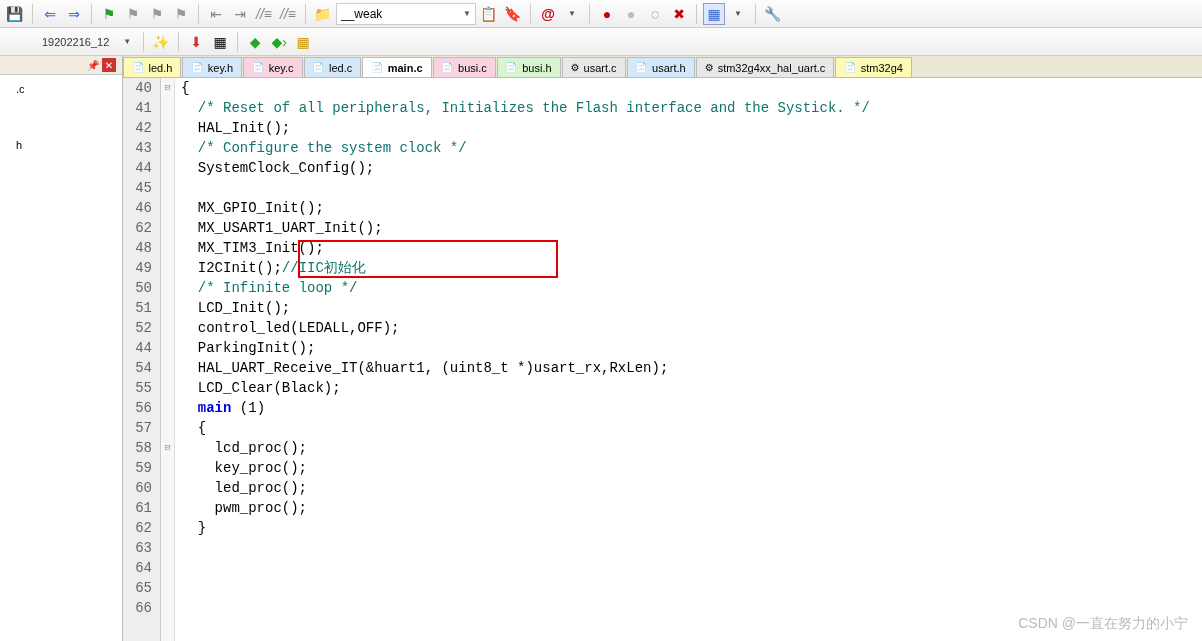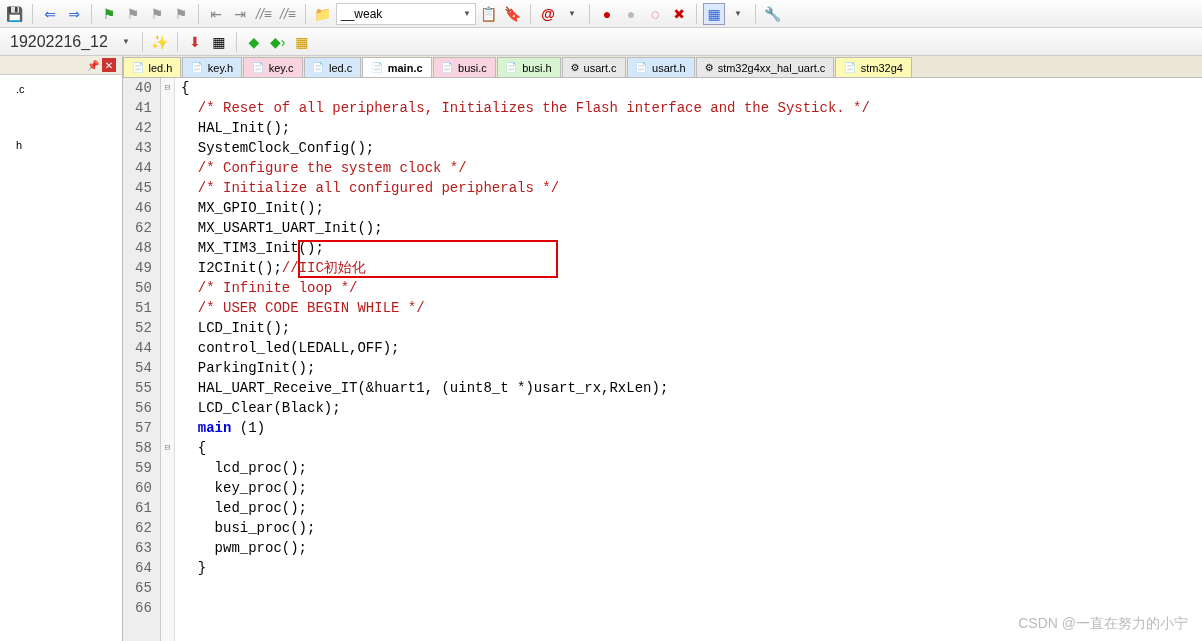--- a/index.html
+++ b/index.html
@@ -109,21 +109,21 @@
       font-family: Consolas, "Courier New", monospace;
       font-size: 14px;
       line-height: 20px;
       overflow: auto;
       background: #fff;
       position: relative;
     }
     .gutter {
       background: #eeeeee;
       border-right: 1px solid #ccc;
-      text-align: center;
+      text-align: right;
       padding: 0 8px 0 12px;
       color: #666;
       user-select: none;
       min-width: 38px;
     }
     .fold-gutter {
       width: 14px;
       background: #f7f7f7;
       border-right: 1px solid #ddd;
     }
@@ -131,40 +131,41 @@
       height: 20px;
       display: flex;
       align-items: center;
       justify-content: center;
       font-size: 9px;
       color: #888;
     }
     .code-lines { padding-left: 6px; }
     .code-line { height: 20px; white-space: pre; }
     .tok-keyword { color: #0000dd; font-weight: bold; }
-    .tok-comment { color: #b91c1c; }
+    .tok-comment { color: #0f766e; }
     .tok-ident { color: #000; }
     .tok-num { color: #000; }
     .highlight-box {
       position: absolute;
       border: 2px solid #e00000;
       pointer-events: none;
     }
     .watermark {
       position: fixed;
       bottom: 8px;
       right: 14px;
       color: #bbb;
       font-size: 14px;
       font-family: sans-serif;
     }
     .row2-label {
       padding: 2px 6px;
-      font-size: 16px;
+      font-size: 11px;
       color: #333;
+      margin-left: 32px;
     }
   </style>
 </head>
 <body>
 
 <div class="toolbar-row">
   <div class="tb-btn">💾</div>
   <div class="tb-sep"></div>
   <div class="tb-btn flag-blue">⇐</div>
   <div class="tb-btn flag-blue">⇒</div>
@@ -338,40 +339,38 @@
           <div class="fold-mark"></div>
           <div class="fold-mark"></div>
           <div class="fold-mark"></div>
           <div class="fold-mark"></div>
           <div class="fold-mark"></div>
         </div>
       <div class="code-lines" id="code-lines">
           <div class="code-line"><span class="tok-ident">{</span></div>
           <div class="code-line"><span class="tok-ident">  </span><span class="tok-comment">/* Reset of all peripherals, Initializes the Flash interface and the Systick. */</span></div>
           <div class="code-line"><span class="tok-ident">  HAL_Init();</span></div>
+          <div class="code-line"><span class="tok-ident">  </span><span class="tok-comment">/* Configure the system clock */</span></div>
           <div class="code-line"><span class="tok-ident">  SystemClock_Config();</span></div>
-          <div class="code-line"><span class="tok-ident">  </span><span class="tok-comment">/* Configure the system clock */</span></div>
-          <div class="code-line"><span class="tok-ident">  </span><span class="tok-comment">/* Initialize all configured peripherals */</span></div>
+          <div class="code-line"><span class="tok-ident">  </span></div>
           <div class="code-line"><span class="tok-ident">  MX_GPIO_Init();</span></div>
           <div class="code-line"><span class="tok-ident">  MX_USART1_UART_Init();</span></div>
           <div class="code-line"><span class="tok-ident">  MX_TIM3_Init();</span></div>
           <div class="code-line"><span class="tok-ident">  I2CInit();</span><span class="tok-comment">//IIC初始化</span></div>
           <div class="code-line"><span class="tok-ident">  </span><span class="tok-comment">/* Infinite loop */</span></div>
-          <div class="code-line"><span class="tok-ident">  </span><span class="tok-comment">/* USER CODE BEGIN WHILE */</span></div>
           <div class="code-line"><span class="tok-ident">  LCD_Init();</span></div>
           <div class="code-line"><span class="tok-ident">  control_led(LEDALL,OFF);</span></div>
           <div class="code-line"><span class="tok-ident">  ParkingInit();</span></div>
           <div class="code-line"><span class="tok-ident">  HAL_UART_Receive_IT(&amp;huart1, (uint8_t *)usart_rx,RxLen);</span></div>
           <div class="code-line"><span class="tok-ident">  LCD_Clear(Black);</span></div>
           <div class="code-line"><span class="tok-ident">  </span><span class="tok-keyword">main</span><span class="tok-ident"> (</span><span class="tok-num">1</span><span class="tok-ident">)</span></div>
           <div class="code-line"><span class="tok-ident">  {</span></div>
           <div class="code-line"><span class="tok-ident">    lcd_proc();</span></div>
           <div class="code-line"><span class="tok-ident">    key_proc();</span></div>
           <div class="code-line"><span class="tok-ident">    led_proc();</span></div>
-          <div class="code-line"><span class="tok-ident">    busi_proc();</span></div>
           <div class="code-line"><span class="tok-ident">    pwm_proc();</span></div>
           <div class="code-line"><span class="tok-ident">  }</span></div>
           <div class="code-line"><span class="tok-ident"></span></div>
           <div class="code-line"><span class="tok-ident"></span></div>
         </div>
       <div class="highlight-box" id="highlight-box" style="top: 162px; left: 175px; width: 260px; height: 38px;"></div>
     </div>
   </div>
 </div>
 

